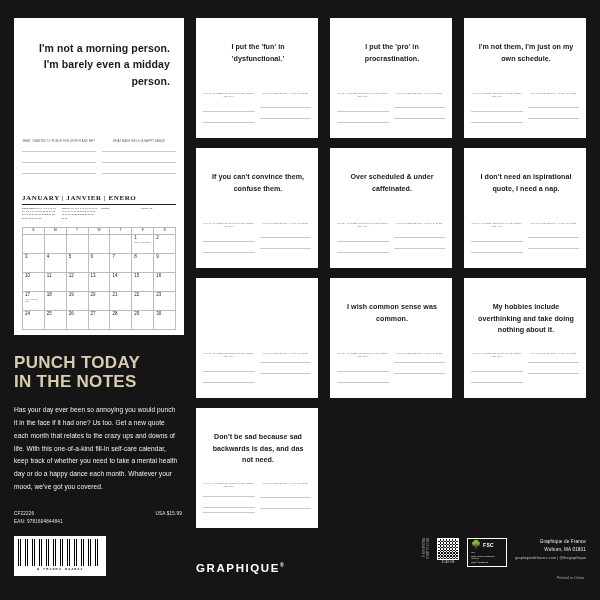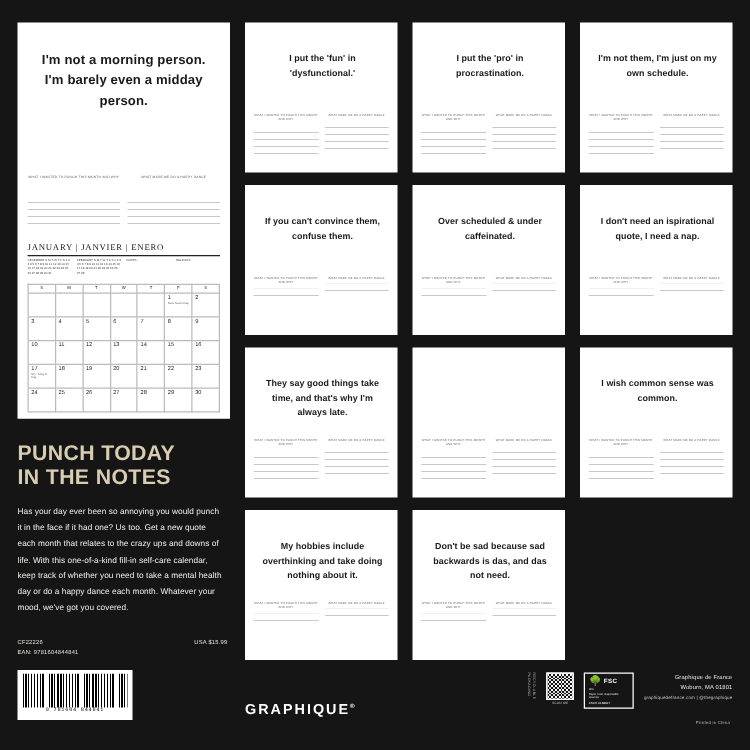--- a/index.html
+++ b/index.html
@@ -23,21 +23,21 @@
   }
   .cal-card {
     background: #ffffff;
     width: 170px;
     height: 317px;
     position: relative;
     overflow: hidden;
   }
   .cal-quote {
     padding: 22px 14px 0 14px;
-    text-align: center;
+    text-align: right;
     font-size: 10.5px;
     line-height: 1.55;
     color: #1a1a1a;
     font-weight: bold;
     letter-spacing: .1px;
   }
   .cal-notes {
     position: absolute;
     top: 122px; left: 8px; right: 8px;
     height: 48px;
@@ -70,20 +70,21 @@
     bottom: 6px;
   }
   .cal-month-title {
     font-family: "Liberation Serif", serif;
     font-size: 7px;
     letter-spacing: .6px;
     color: #1a1a1a;
     border-bottom: 0.6px solid #222;
     padding-bottom: 2px;
     margin-bottom: 2px;
+    font-weight: bold;
   }
   .cal-mini-row {
     display: flex;
     gap: 4px;
     font-size: 2.4px;
     color: #444;
     line-height: 1.35;
     height: 18px;
     overflow: hidden;
     margin-bottom: 2px;
@@ -539,33 +540,20 @@
             <div class="nb-h">WHAT I WANTED TO PUNCH THIS MONTH AND WHY</div>
             <div class="nb-l rule-lines"></div>
           </div>
           <div class="nb">
             <div class="nb-h">WHAT MADE ME DO A HAPPY DANCE</div>
             <div class="nb-l rule-lines"></div>
           </div>
         </div>
       </div>
       <div class="qcard">
-        <div class="qtext">They say good things take time, and that's why I'm always late.</div>
-        <div class="qnotes">
-          <div class="nb">
-            <div class="nb-h">WHAT I WANTED TO PUNCH THIS MONTH AND WHY</div>
-            <div class="nb-l rule-lines"></div>
-          </div>
-          <div class="nb">
-            <div class="nb-h">WHAT MADE ME DO A HAPPY DANCE</div>
-            <div class="nb-l rule-lines"></div>
-          </div>
-        </div>
-      </div>
-      <div class="qcard">
         <div class="qnotes">
           <div class="nb">
             <div class="nb-h">WHAT I WANTED TO PUNCH THIS MONTH AND WHY</div>
             <div class="nb-l rule-lines"></div>
           </div>
           <div class="nb">
             <div class="nb-h">WHAT MADE ME DO A HAPPY DANCE</div>
             <div class="nb-l rule-lines"></div>
           </div>
         </div>

